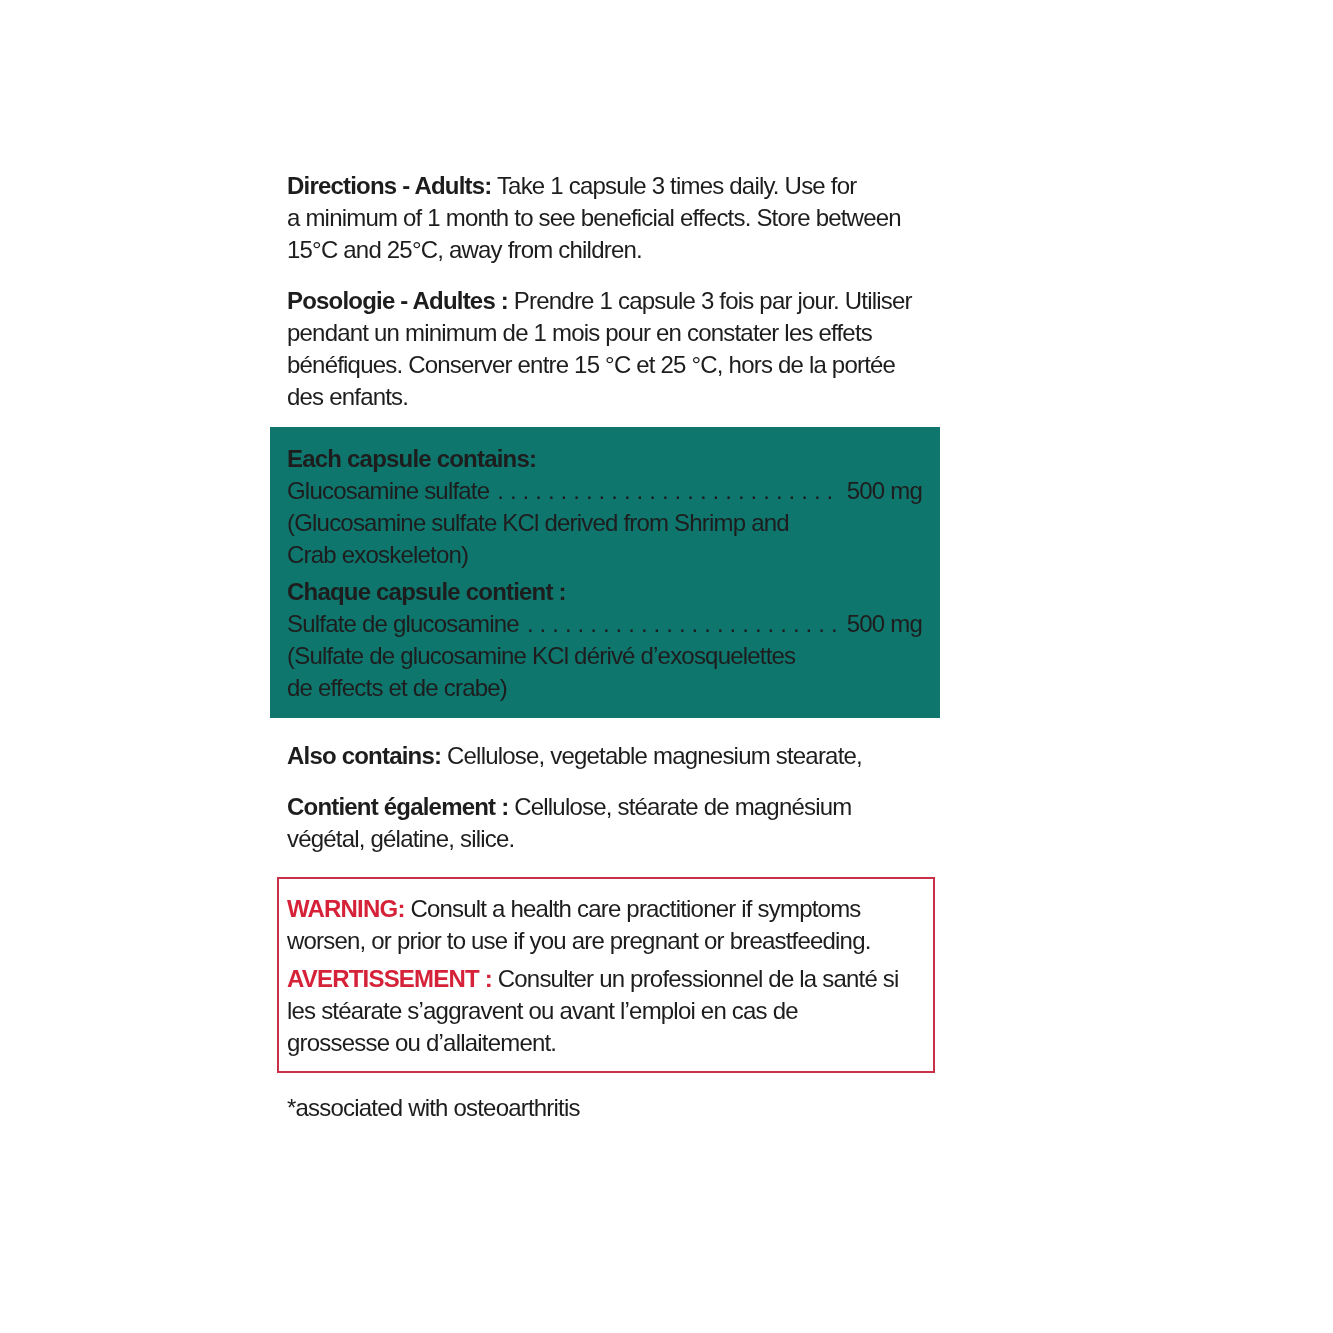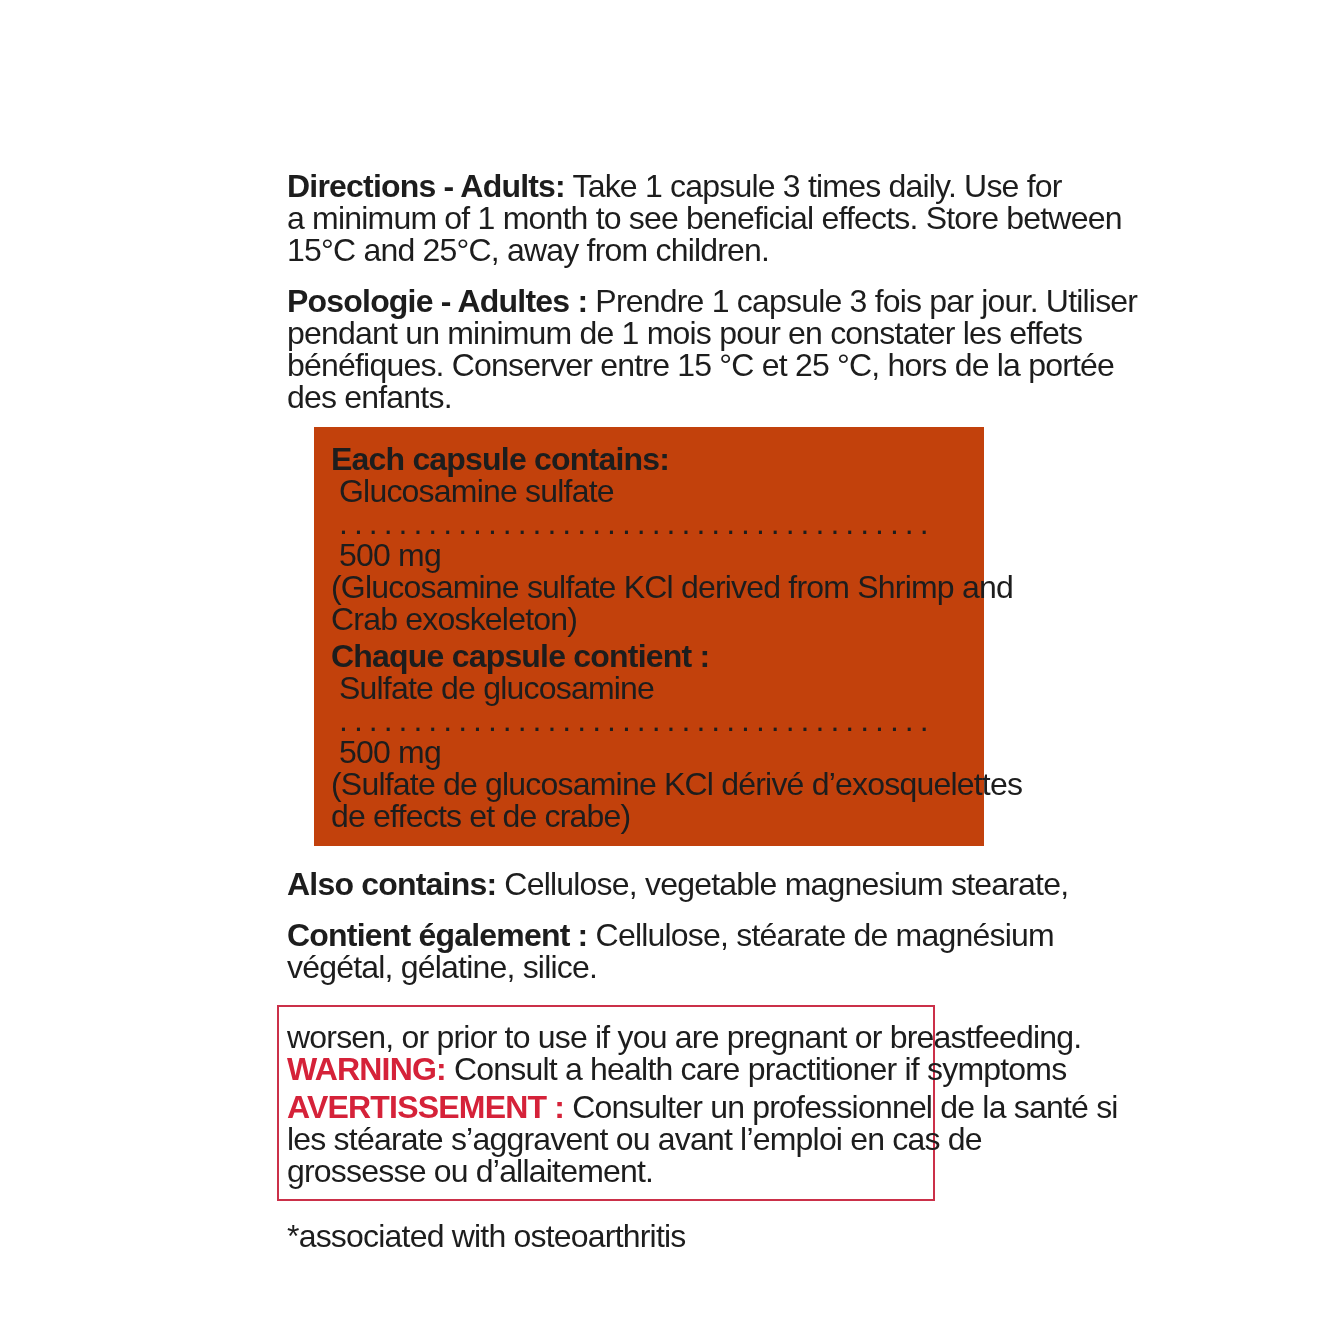--- a/index.html
+++ b/index.html
@@ -13,21 +13,21 @@
     position: relative;
     font-family: "Liberation Sans", sans-serif;
     color: #1d1d1d;
     overflow: hidden;
   }
   .label-content {
     position: absolute;
     left: 270px;
     top: 170px;
     width: 670px;
-    font-size: 32px;
+    font-size: 24px;
     line-height: 32px;
     letter-spacing: -0.8px;
   }
   .para {
     margin: 0 0 0 17px;
     padding: 0;
   }
   .para + .para { margin-top: 19px; }
   .line { white-space: nowrap; }
   b, .bold { font-weight: bold; }
@@ -38,21 +38,20 @@
     box-sizing: border-box;
     width: 670px;
     min-height: 286px;
     padding: 16px 18px 14px 17px;
   }
   .capsule-box .fr-heading { margin-top: 5px; }
   .ing-row {
     display: flex;
     align-items: baseline;
     white-space: nowrap;
-    flex-direction: column;
   }
   .leader {
     flex: 1 1 auto;
     overflow: hidden;
     white-space: nowrap;
     letter-spacing: 6px;
     margin: 0 4px 0 8px;
   }
   .amount { margin-left: 2px; text-align: right; }
 
@@ -88,21 +87,21 @@
     <div class="line">15°C and 25°C, away from children.</div>
   </div>
 
   <div class="para">
     <div class="line"><b>Posologie - Adultes :</b><span> Prendre 1 capsule 3 fois par jour. Utiliser</span></div>
     <div class="line">pendant un minimum de 1 mois pour en constater les effets</div>
     <div class="line">bénéfiques. Conserver entre 15 °C et 25 °C, hors de la portée</div>
     <div class="line">des enfants.</div>
   </div>
 
-  <div class="capsule-box" id="capsule-box" style="background: #c2410c; margin-left: 44px;">
+  <div class="capsule-box" id="capsule-box" style="background: #0f766e;">
     <div class="line bold">Each capsule contains:</div>
     <div class="ing-row">
       <span>Glucosamine sulfate </span>
       <span class="leader">........................................</span>
       <span class="amount">500 mg</span>
     </div>
     <div class="line">(Glucosamine sulfate KCl derived from Shrimp and</div>
     <div class="line">Crab exoskeleton)</div>
 
     <div class="line bold fr-heading">Chaque capsule contient :</div>
@@ -120,22 +119,22 @@
       <div class="line"><b>Also contains:</b><span> Cellulose, vegetable magnesium stearate,</span></div>
     </div>
     <div class="para">
       <div class="line"><b>Contient également :</b><span> Cellulose, stéarate de magnésium</span></div>
       <div class="line">végétal, gélatine, silice.</div>
     </div>
   </div>
 
   <div class="warning-box" style="border-color: rgb(203, 48, 73);">
     <div class="para">
+      <div class="line"><span class="red-label" style="color: rgb(213, 34, 57);">WARNING:</span><span> Consult a health care practitioner if symptoms</span></div>
       <div class="line">worsen, or prior to use if you are pregnant or breastfeeding.</div>
-      <div class="line"><span class="red-label" style="color: rgb(213, 34, 57);">WARNING:</span><span> Consult a health care practitioner if symptoms</span></div>
     </div>
     <div class="para">
       <div class="line"><span class="red-label" style="color: rgb(213, 34, 57);">AVERTISSEMENT :</span><span> Consulter un professionnel de la santé si</span></div>
       <div class="line">les stéarate s’aggravent ou avant l’emploi en cas de</div>
       <div class="line">grossesse ou d’allaitement.</div>
     </div>
   </div>
 
   <div class="footnotes">
     <div class="line">*associated with osteoarthritis</div>

